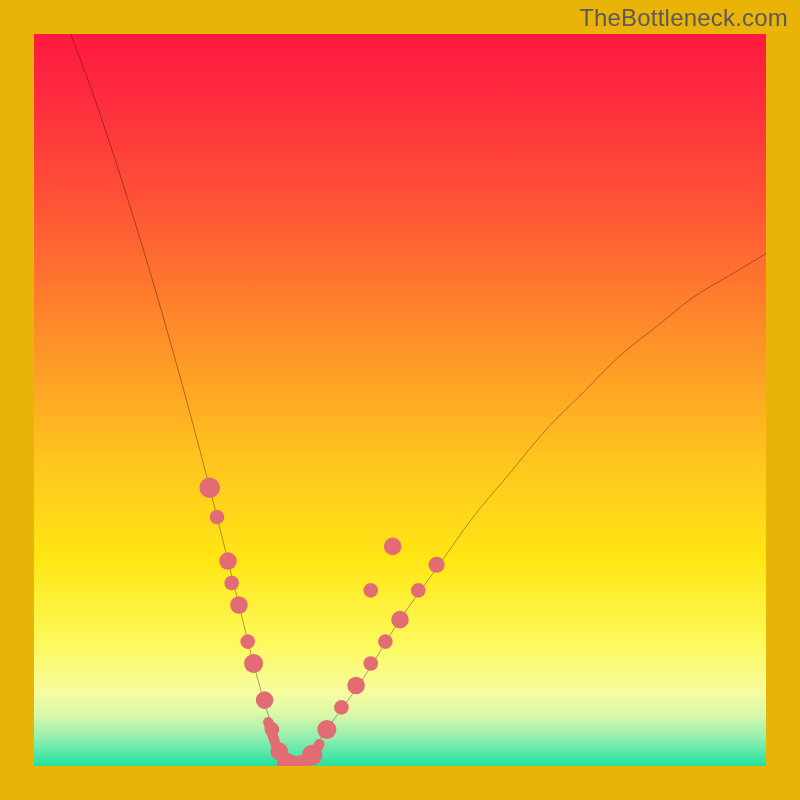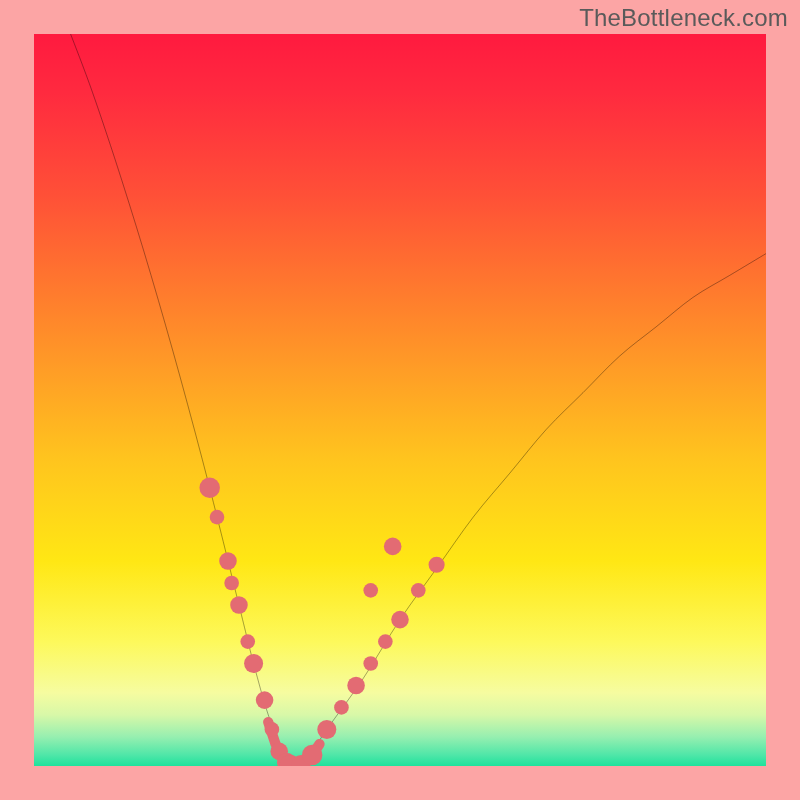--- a/index.html
+++ b/index.html
@@ -1,21 +1,21 @@
 <!DOCTYPE html>
 <html><head>
 <meta charset="utf-8">
 <style>
   * { margin: 0; padding: 0; box-sizing: border-box; }
   html, body { width: 800px; height: 800px; overflow: hidden; background: #000; }
   .frame {
     position: relative;
     width: 800px;
     height: 800px;
-    background: #fca5a5;
+    background: #eab308;
   }
   .watermark {
     position: absolute;
     top: 4px;
     right: 12px;
     font-family: Arial, Helvetica, sans-serif;
     font-size: 24px;
     font-weight: 500;
     color: #5a5a5a;
     letter-spacing: 0.2px;

